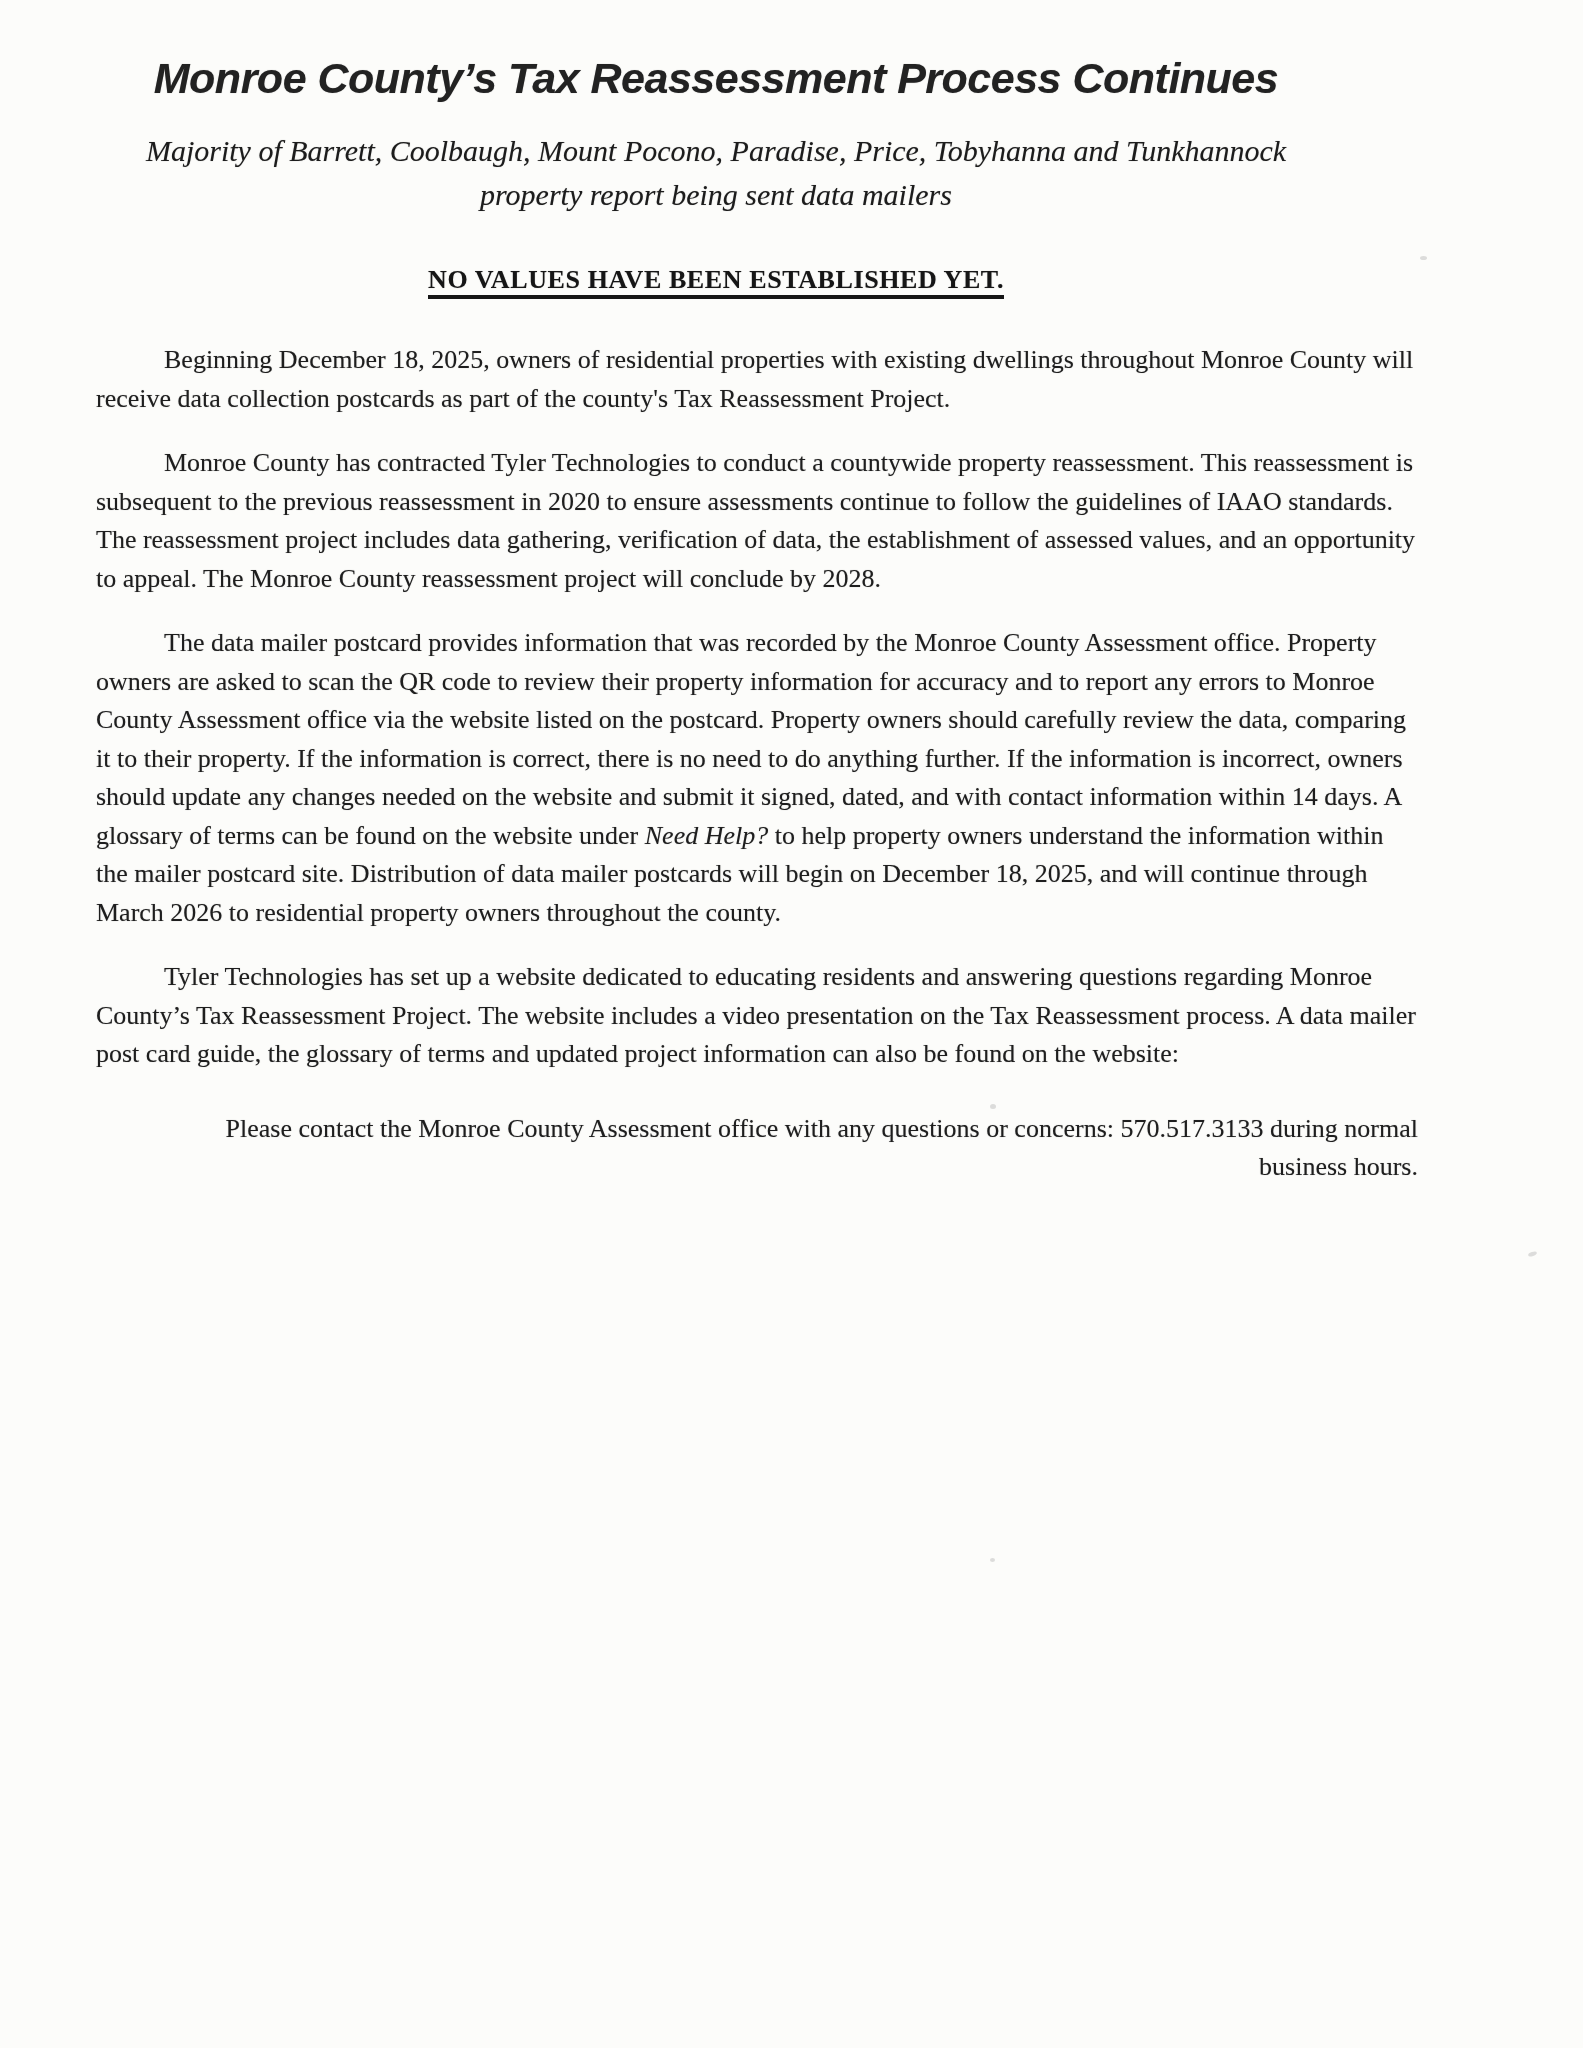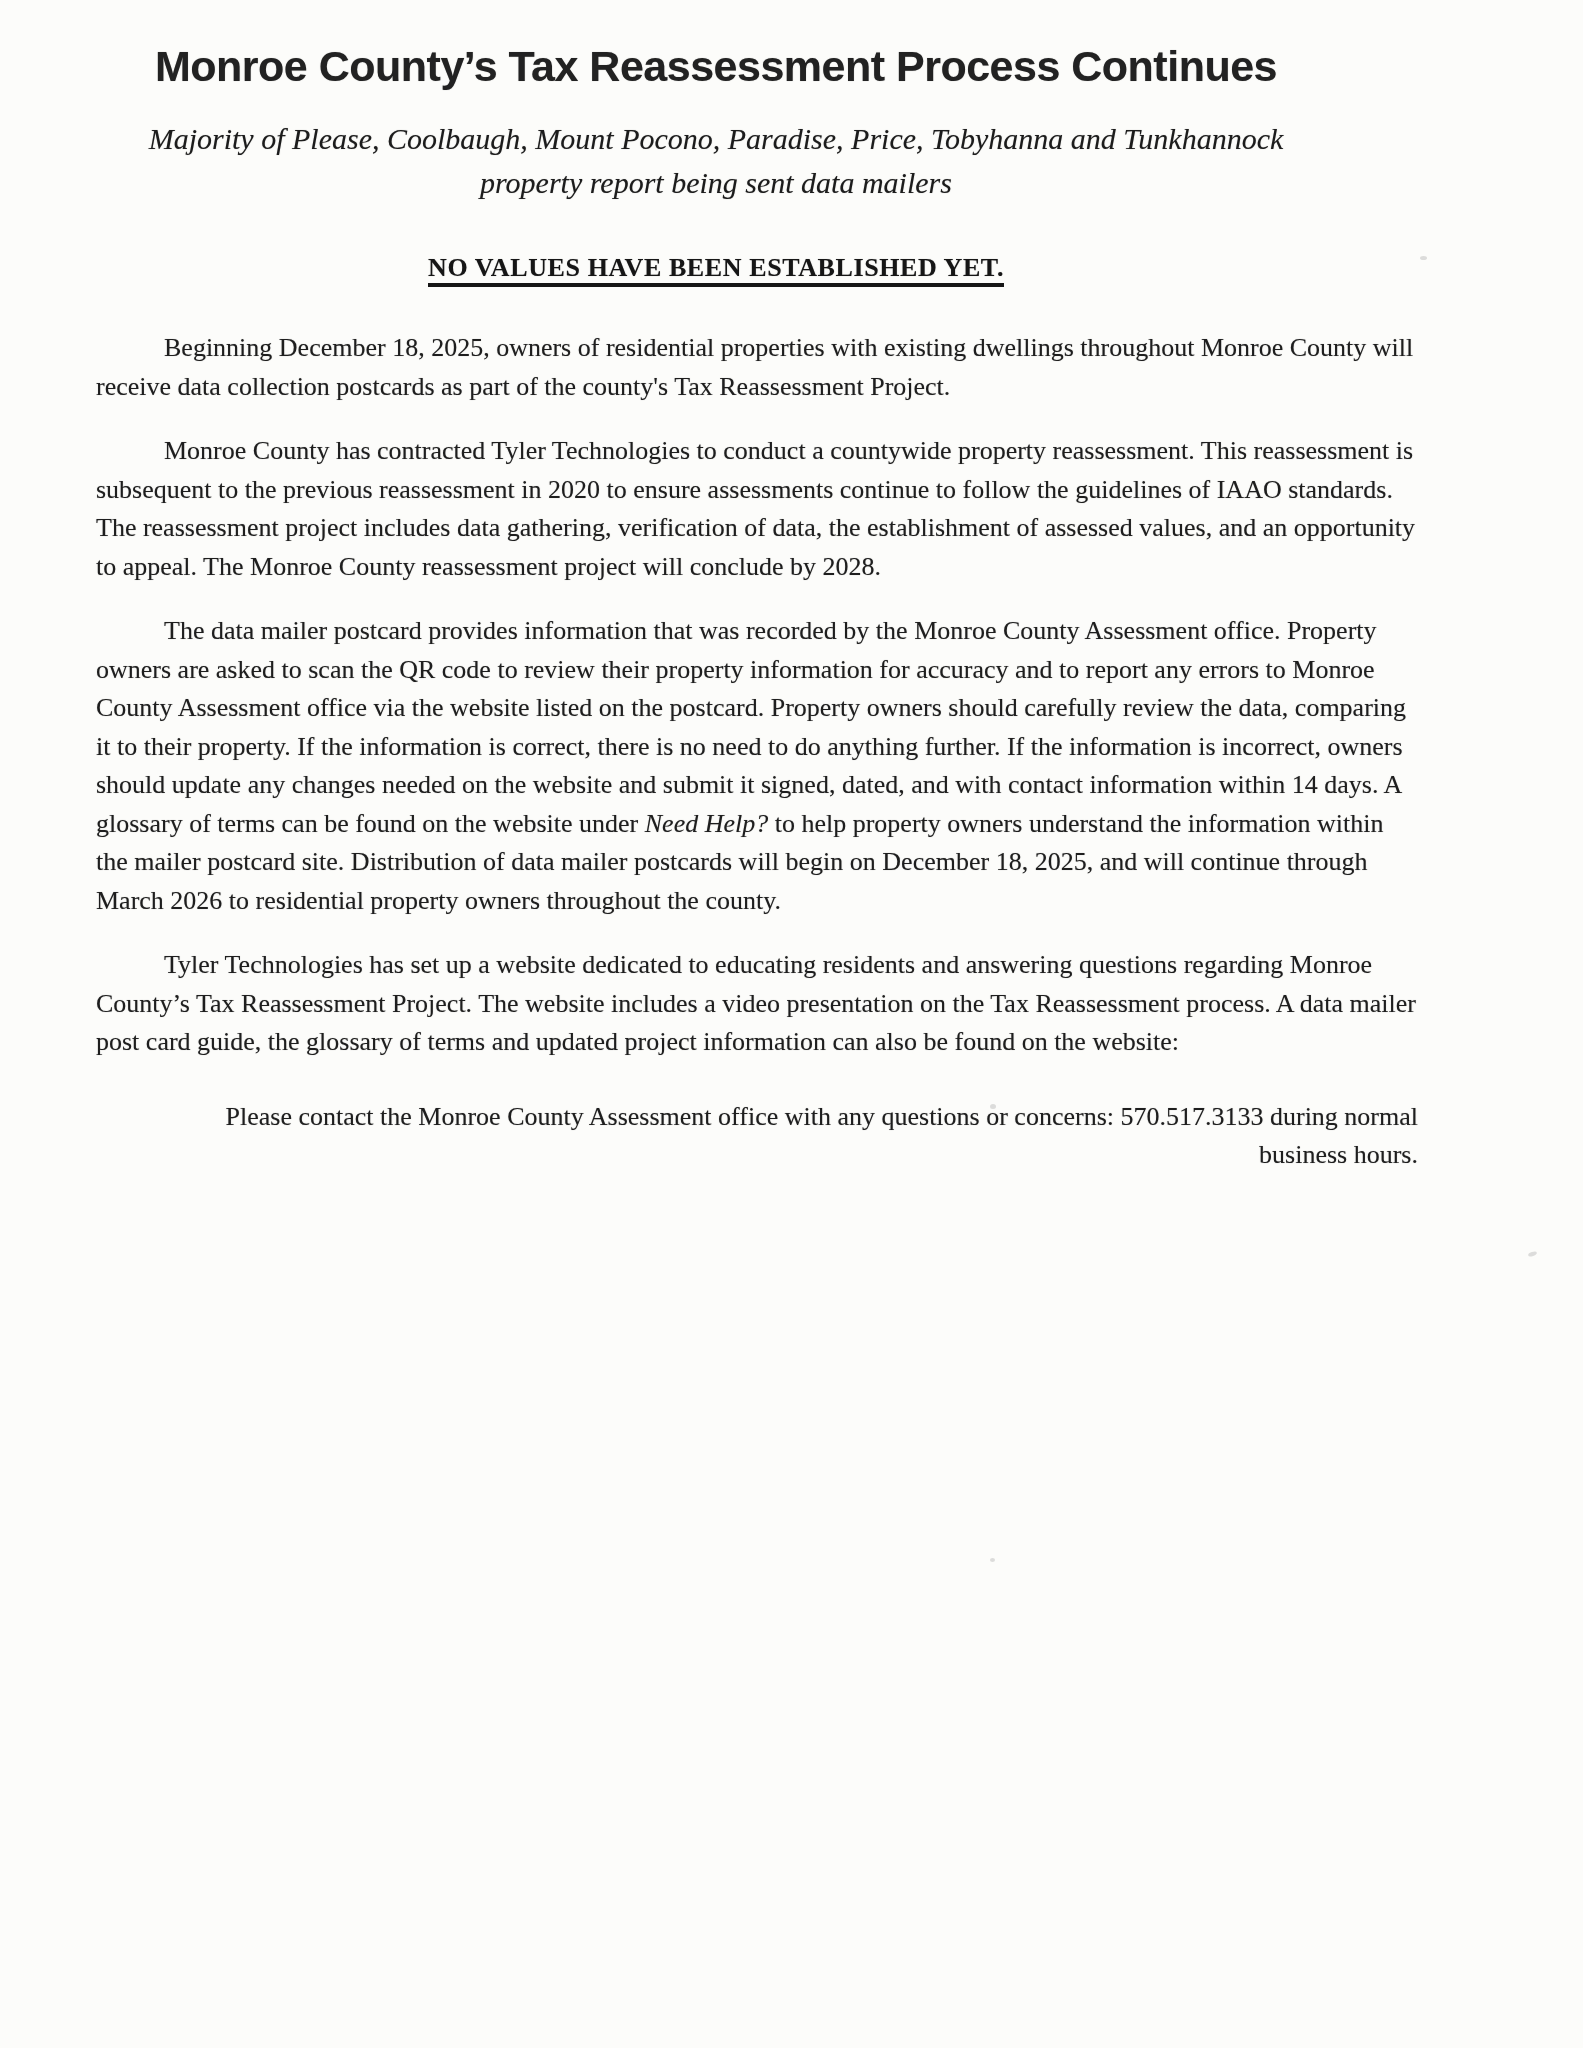--- a/index.html
+++ b/index.html
@@ -26,22 +26,23 @@
     margin-left: 90px;
     width: 1252px;
     text-align: center;
   }
   .doc-title {
     font-family: "Liberation Sans", sans-serif;
     font-weight: 700;
     font-size: 43px;
     letter-spacing: -0.5px;
     color: #222;
-    margin: 4px;
+    margin: 16px;
     line-height: 1.15;
+    font-style: italic;
   }
   .doc-subtitle {
     margin-top: 26px;
     font-style: italic;
     font-size: 30px;
     line-height: 44px;
     color: #1c1c1c;
   }
   .notice {
     margin-top: 48px;
@@ -86,21 +87,21 @@
 </style>
 </head>
 <body>
 
 <div class="page">
 
   <div class="header-block">
     <h1 class="doc-title ink">Monroe County’s Tax Reassessment Process Continues</h1>
 
     <div class="doc-subtitle ink">
-      <div>Majority of Please, Coolbaugh, Mount Pocono, Paradise, Price, Tobyhanna and Tunkhannock</div>
+      <div>Majority of Barrett, Coolbaugh, Mount Pocono, Paradise, Price, Tobyhanna and Tunkhannock</div>
       <div>property report being sent data mailers</div>
     </div>
 
     <div class="notice ink">NO VALUES HAVE BEEN ESTABLISHED YET.</div>
   </div>
 
   <div class="body-block ink">
 
     <p class="para">Beginning December 18, 2025, owners of residential properties with existing dwellings throughout Monroe County will receive data collection postcards as part of the county's Tax Reassessment Project.</p>
 

